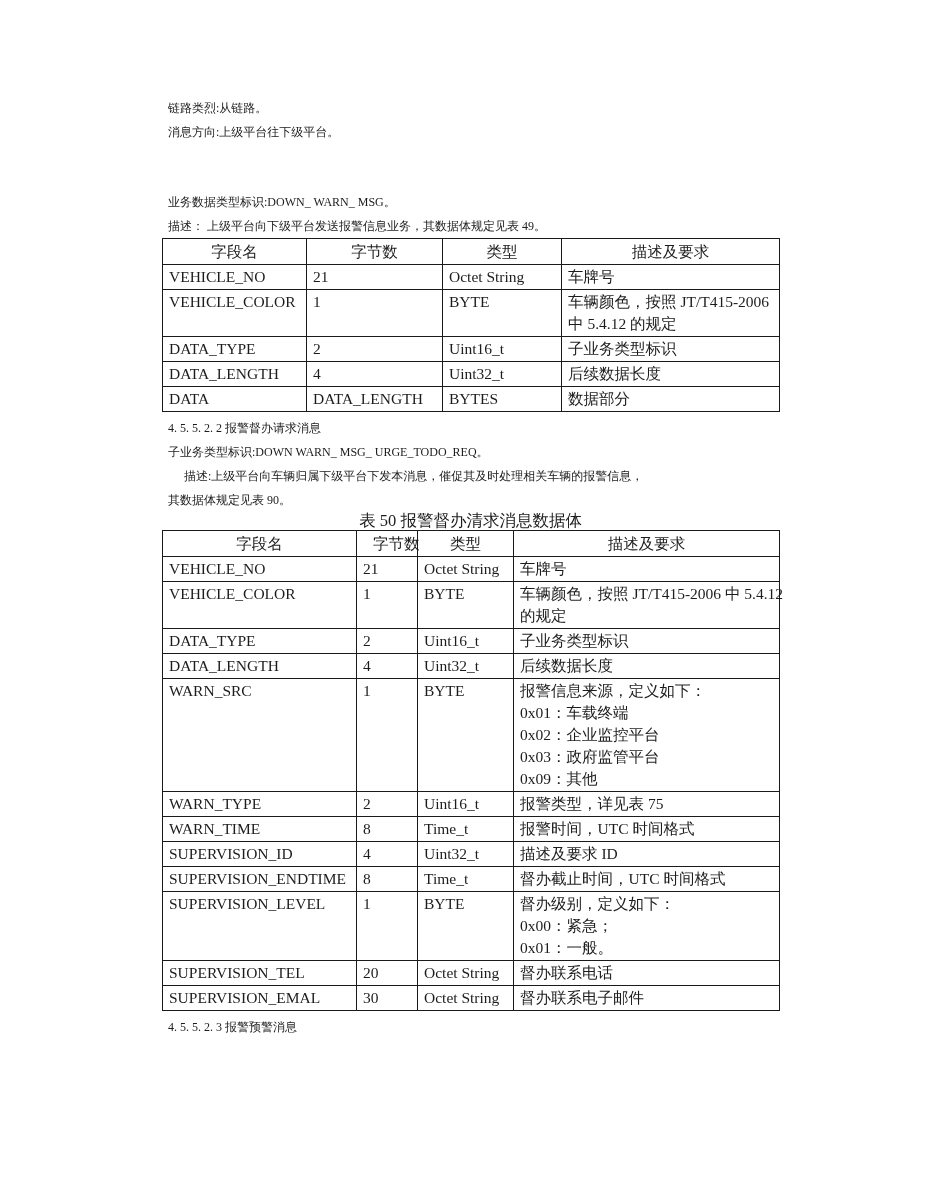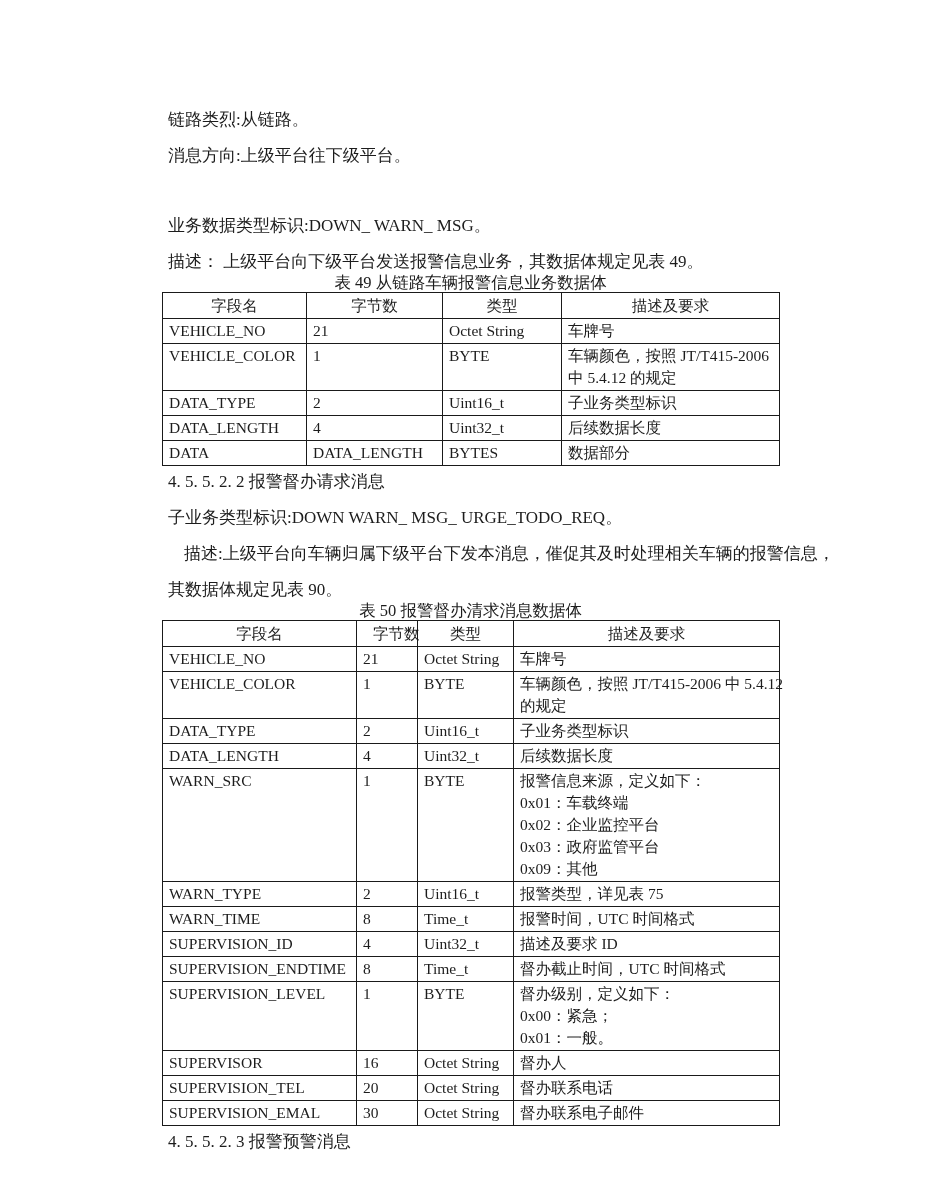--- a/index.html
+++ b/index.html
@@ -13,23 +13,23 @@
     overflow: hidden;
     font-family: "Liberation Serif", "DejaVu Serif", serif;
     color: #1c1c1c;
   }
   .doc {
     width: 617px;
     margin-left: 162px;
     padding-top: 96px;
   }
   .line {
-    font-size: 17px;
+    font-size: 12px;
     line-height: 24px;
-    margin: 12px 0 0 6px;
+    margin: 0 0 0 6px;
     white-space: pre;
   }
   .gap-lg { margin-top: 46px; }
   .gap-sm { margin-top: 4px; }
   .indent { margin-left: 22px; }
   .table-title {
     font-size: 16.5px;
     line-height: 18px;
     text-align: center;
     margin: 0;
@@ -64,21 +64,20 @@
 <body>
 
 <div class="doc">
 
   <p class="line">链路类烈:从链路。</p>
   <p class="line">消息方向:上级平台往下级平台。</p>
 
   <p class="line gap-lg">业务数据类型标识:DOWN_ WARN_ MSG。</p>
   <p class="line">描述： 上级平台向下级平台发送报警信息业务，其数据体规定见表 49。</p>
 
-  <p class="table-title">表 49 从链路车辆报警信息业务数据体</p>
 
   <table>
     <colgroup>
       <col style="width:144px">
         <col style="width:136px">
         <col style="width:119px">
         <col style="width:218px">
     </colgroup>
     <thead>
       <tr>
@@ -207,26 +206,20 @@
         </tr>
         <tr>
           <td>SUPERVISION_LEVEL</td>
           <td>1</td>
           <td>BYTE</td>
           <td>督办级别，定义如下：
 0x00：紧急；
 0x01：一般。</td>
         </tr>
         <tr>
-          <td>SUPERVISOR</td>
-          <td>16</td>
-          <td>Octet String</td>
-          <td>督办人</td>
-        </tr>
-        <tr>
           <td>SUPERVISION_TEL</td>
           <td>20</td>
           <td>Octet String</td>
           <td>督办联系电话</td>
         </tr>
         <tr>
           <td>SUPERVISION_EMAL</td>
           <td>30</td>
           <td>Octet String</td>
           <td>督办联系电子邮件</td>

